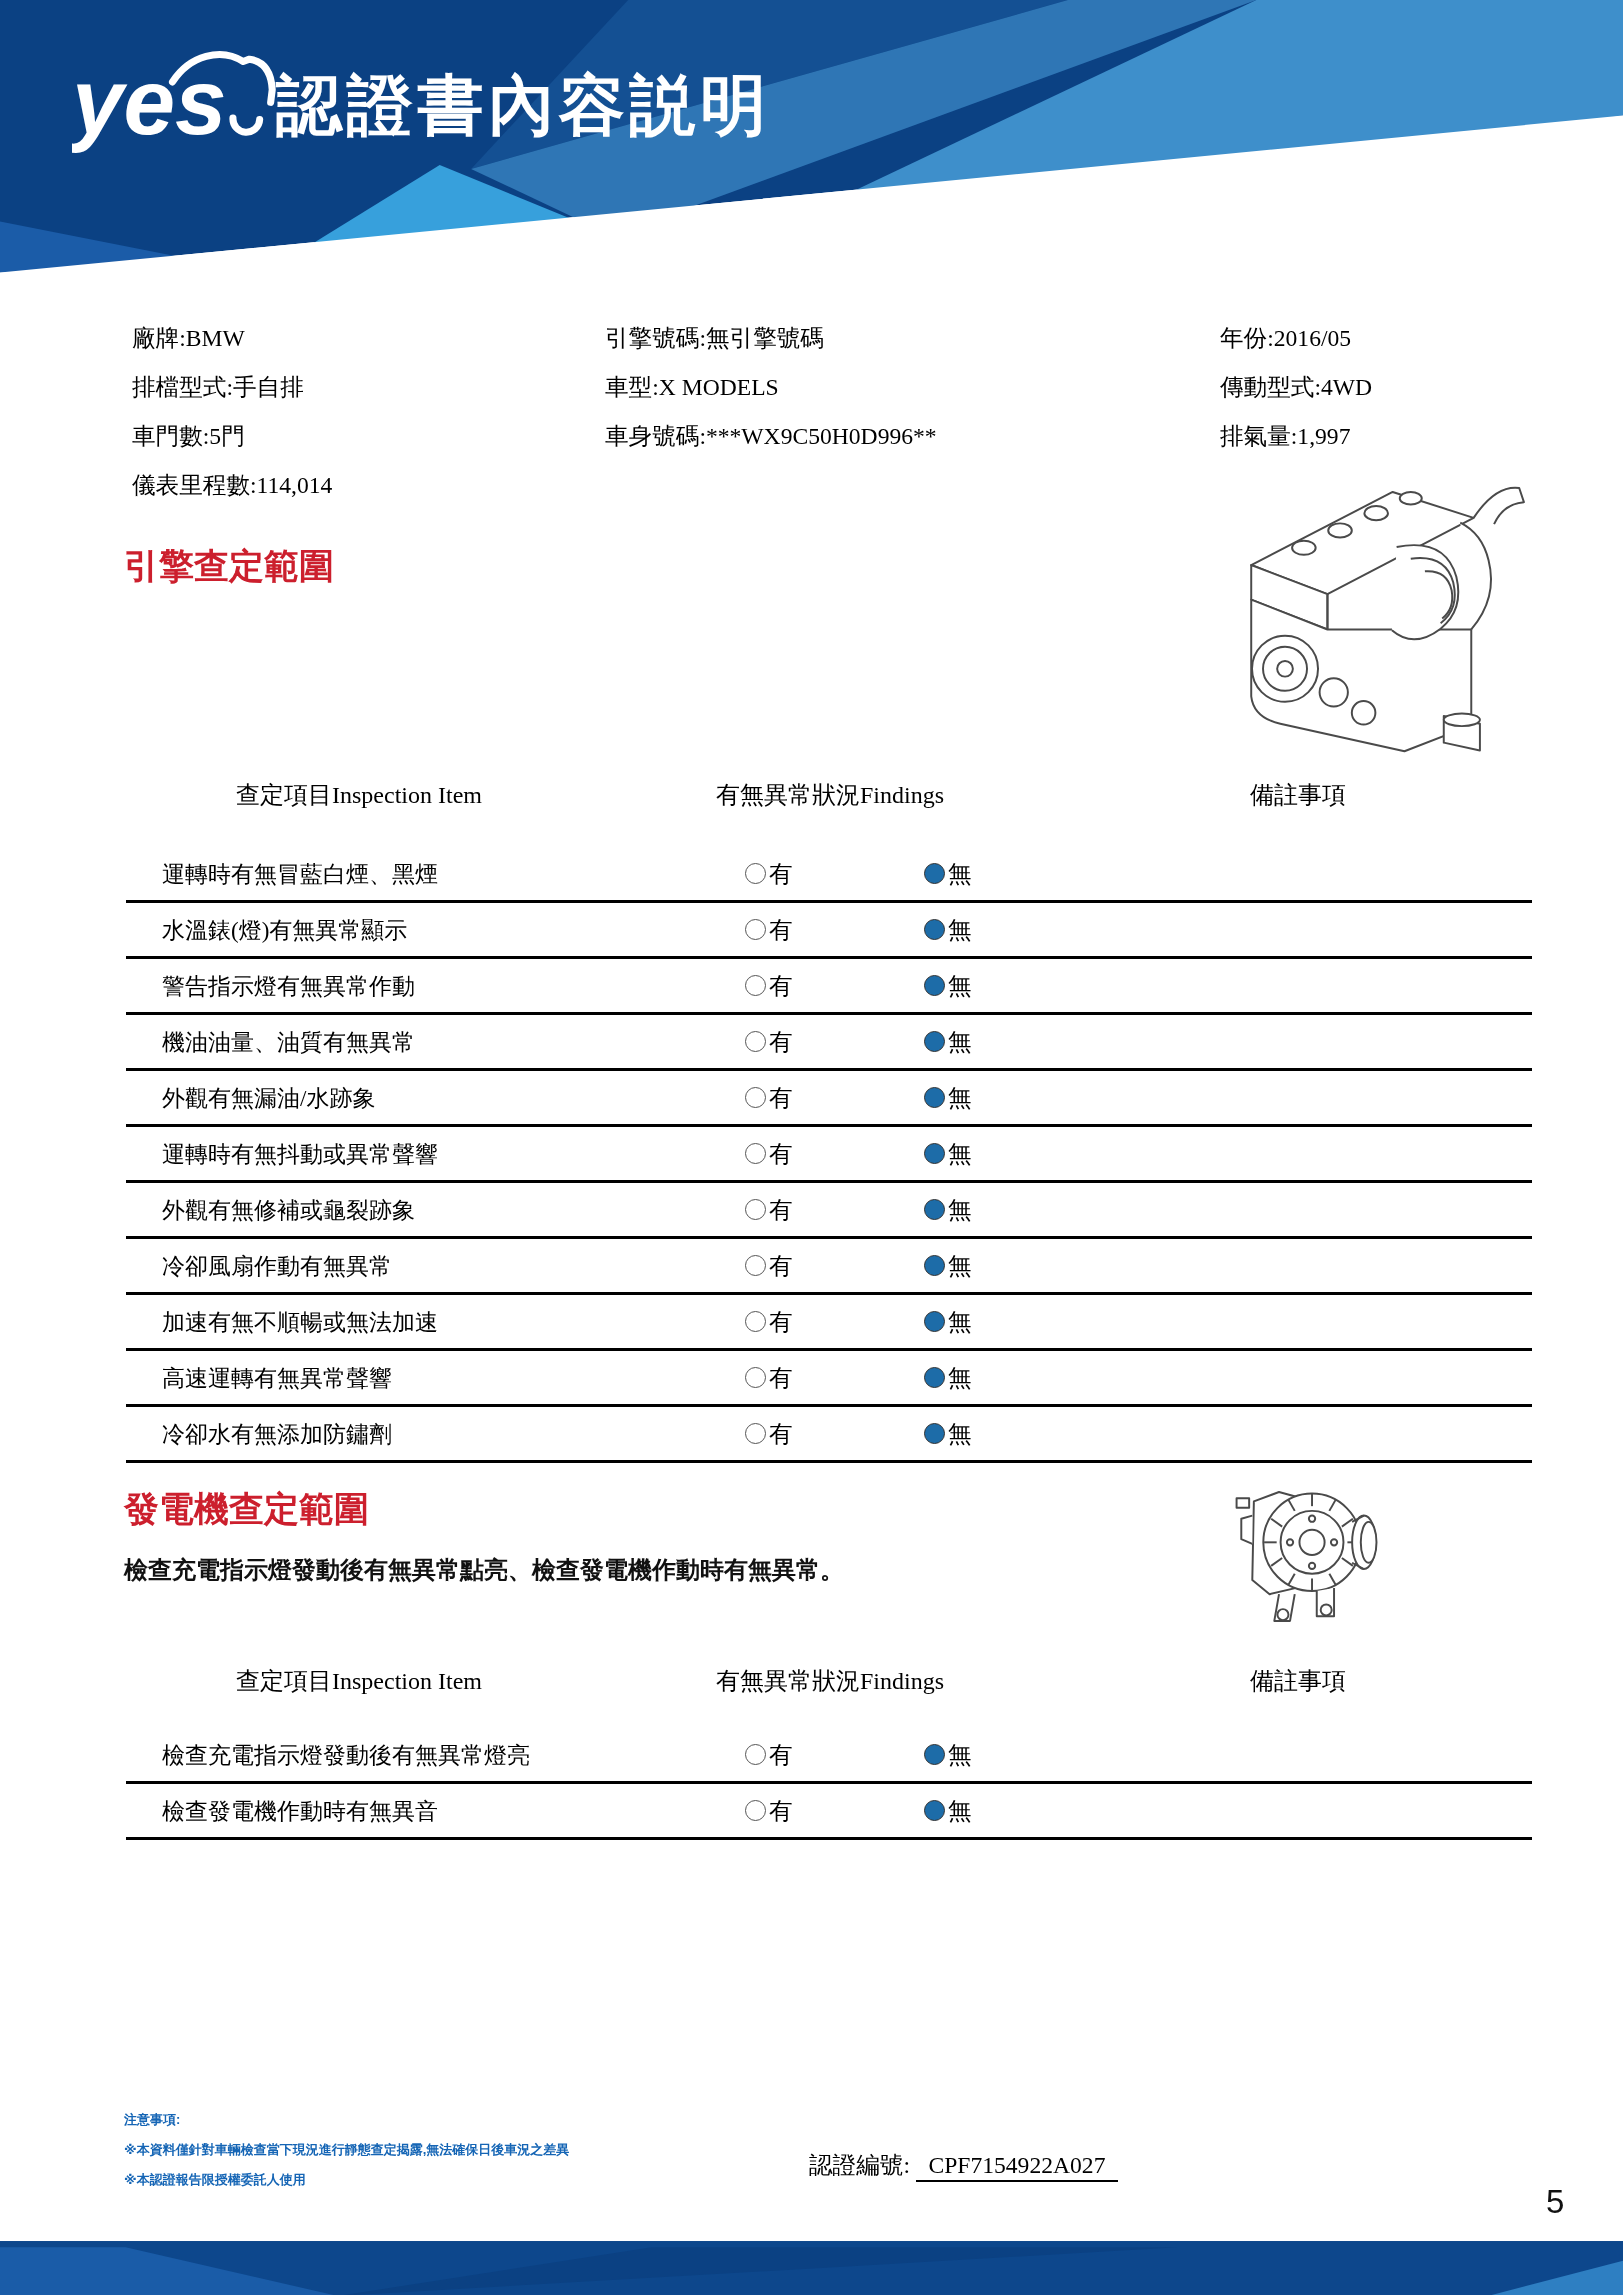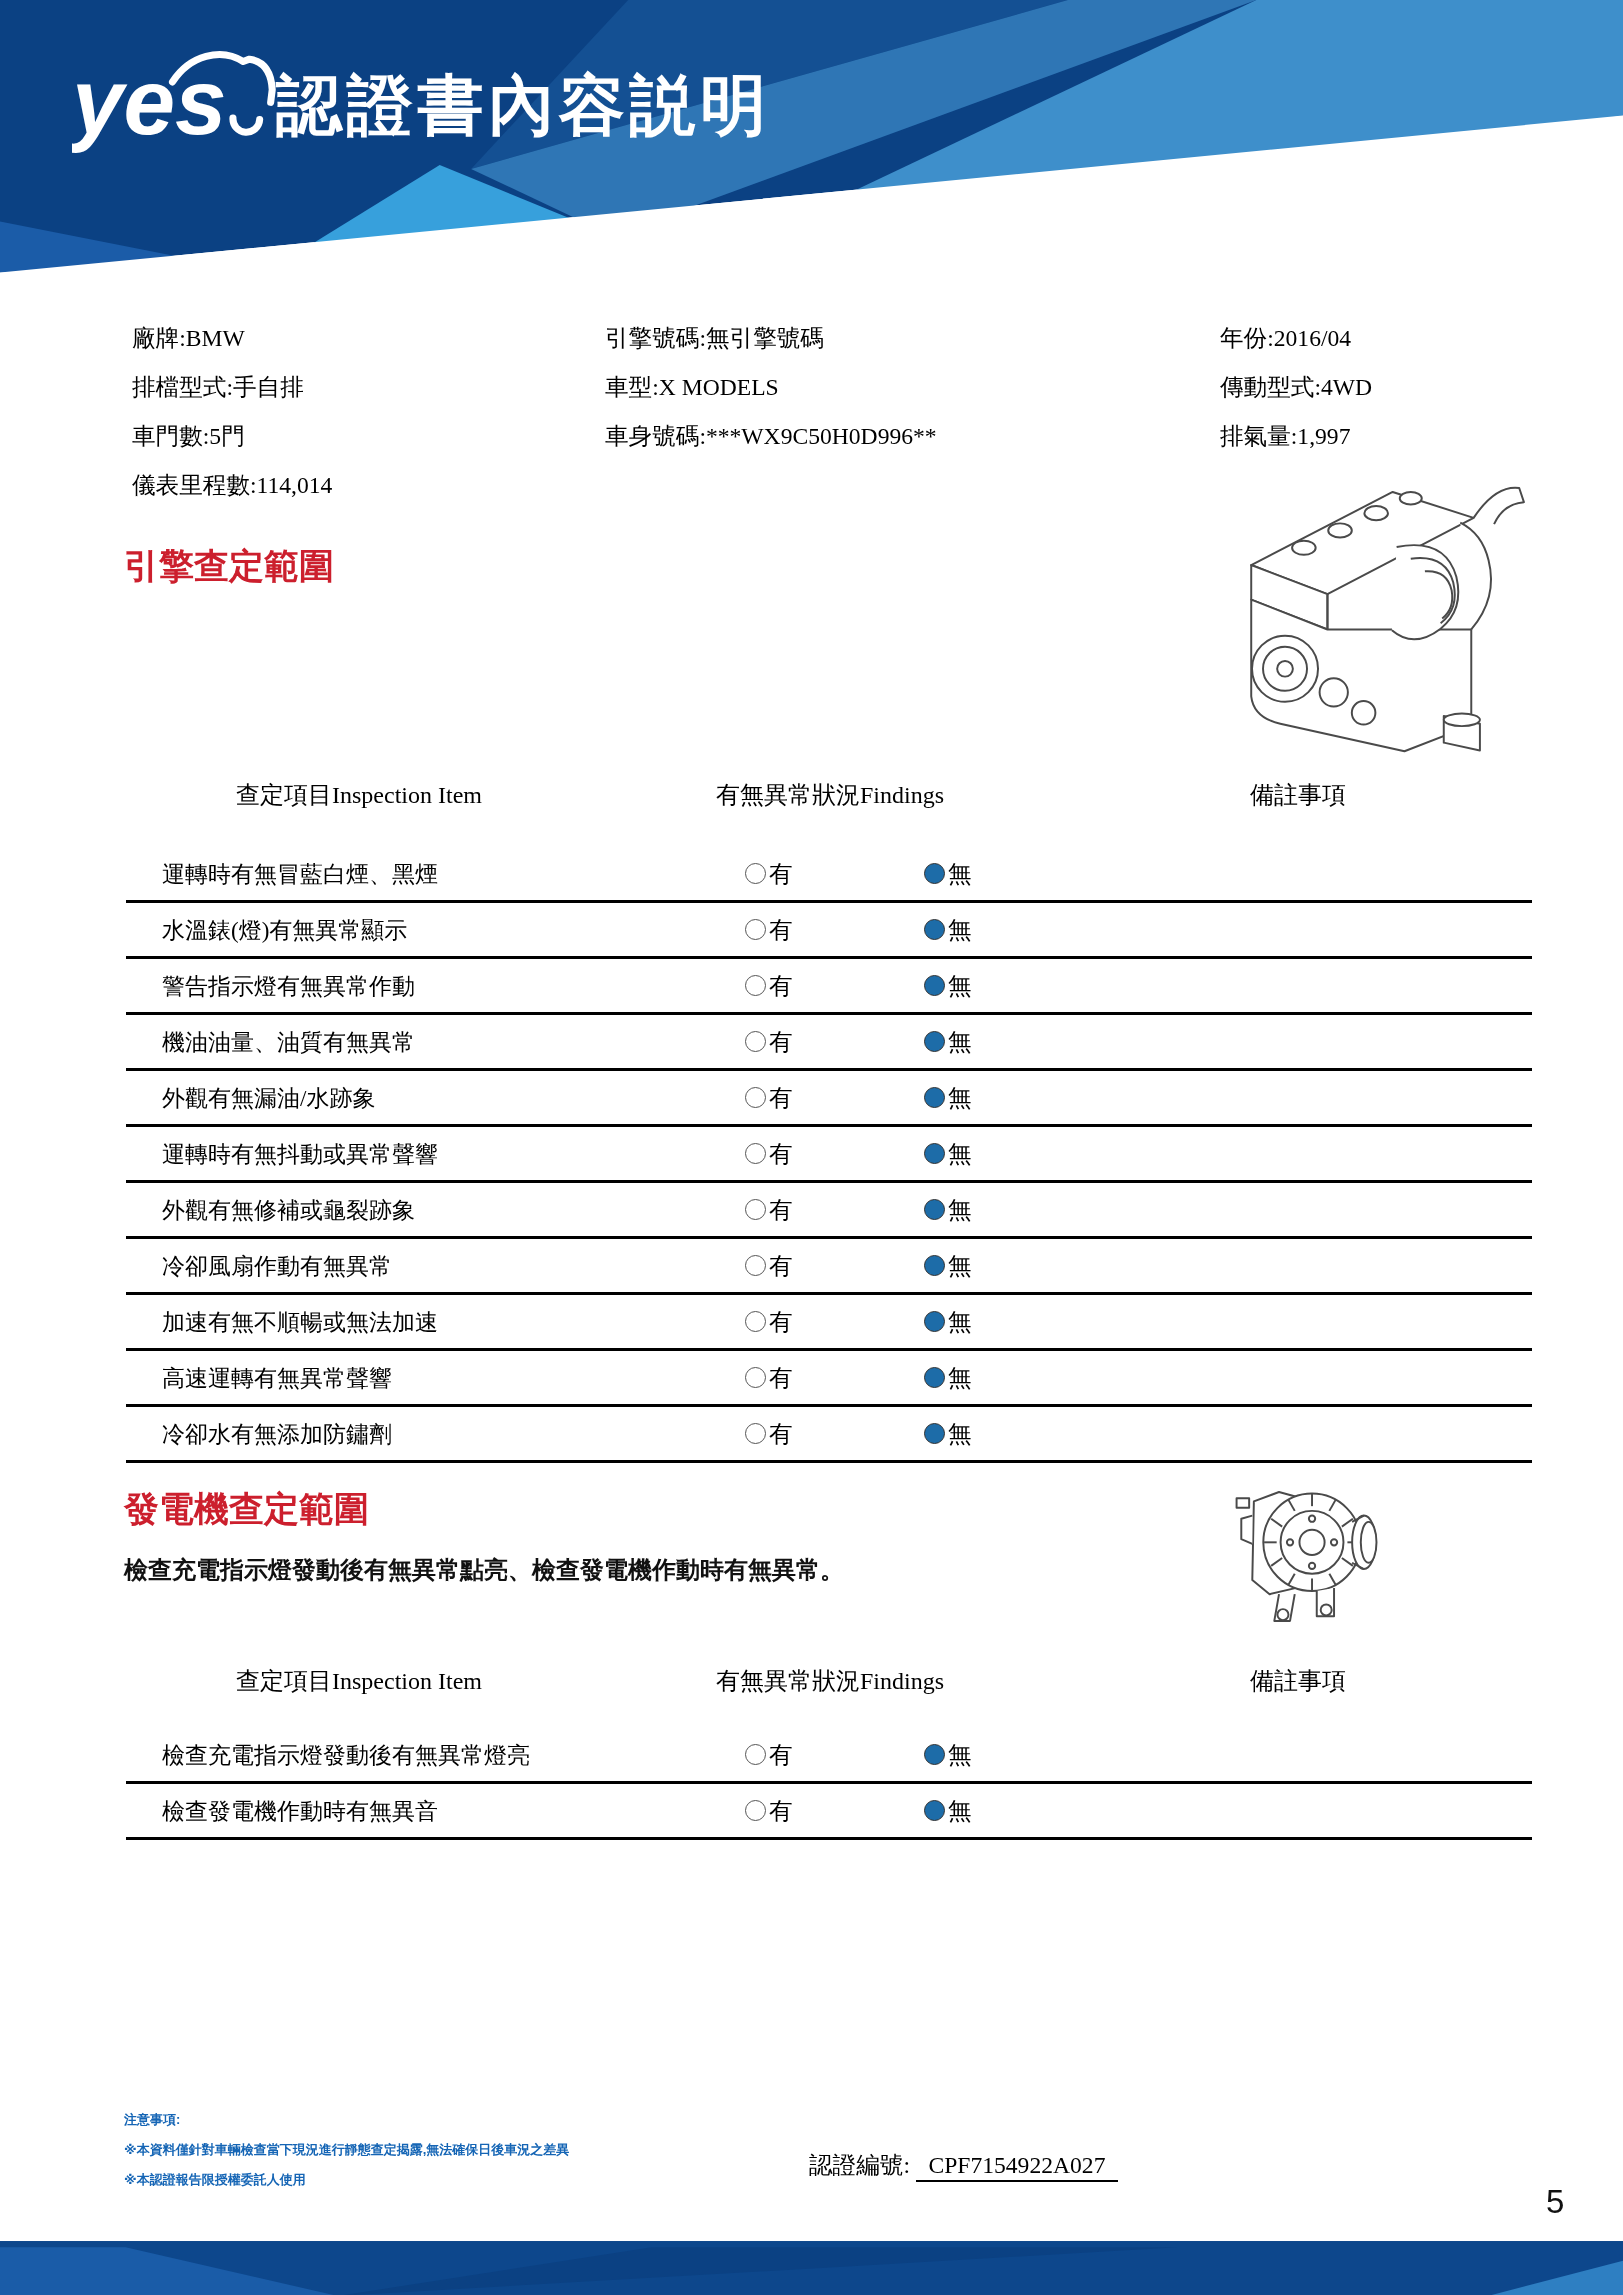--- a/index.html
+++ b/index.html
@@ -97,21 +97,21 @@
   <div class="vfield">
     <span>車型</span><span>:</span><span>X MODELS</span>
   </div>
 
   <div class="vfield">
     <span>車身號碼</span><span>:</span><span>***WX9C50H0D996**</span>
   </div>
 </div>
   <div class="vcol vcol-3">
   <div class="vfield">
-    <span>年份</span><span>:</span><span>2016/04</span>
+    <span>年份</span><span>:</span><span>2016/05</span>
   </div>
 
   <div class="vfield">
     <span>傳動型式</span><span>:</span><span>4WD</span>
   </div>
 
   <div class="vfield">
     <span>排氣量</span><span>:</span><span>1,997</span>
   </div>
 </div>

